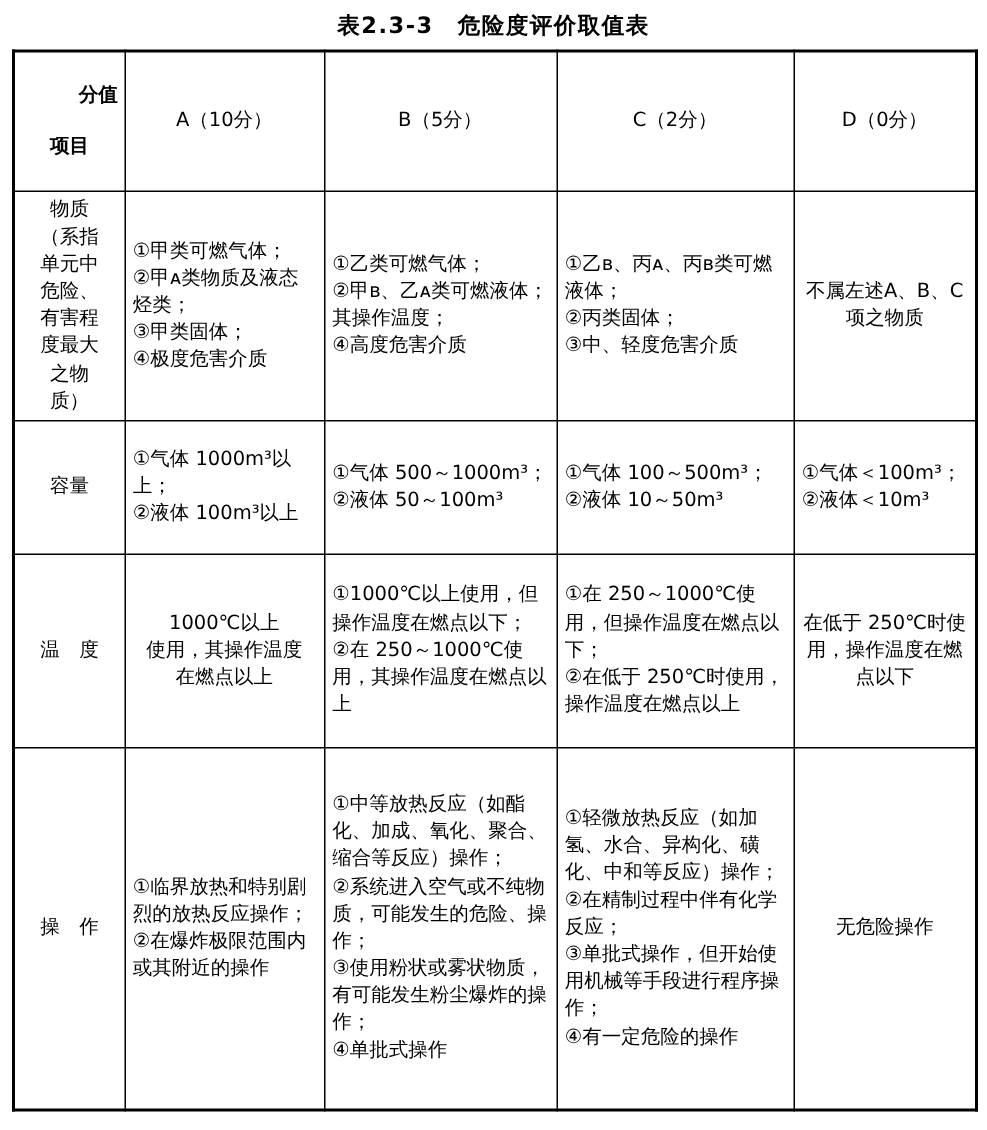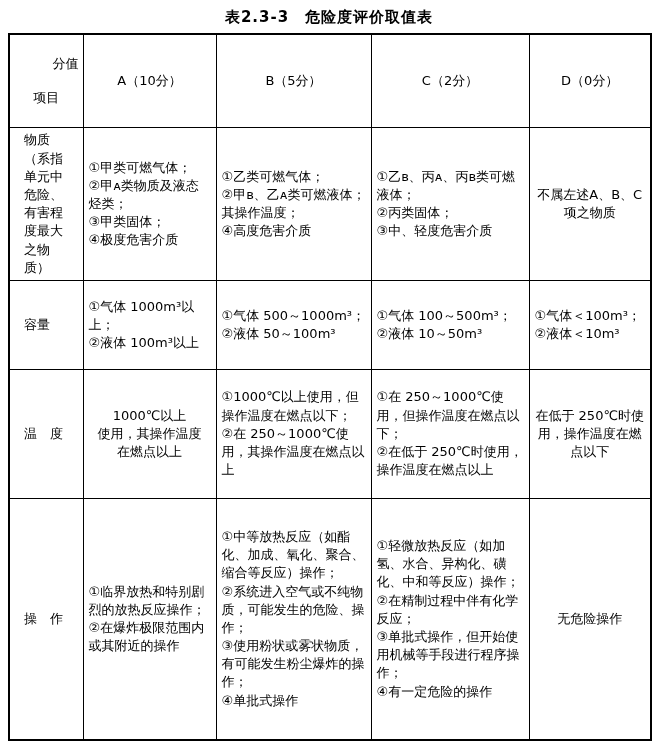--- a/index.html
+++ b/index.html
@@ -5,23 +5,23 @@
   html,body{margin:0;padding:0;background:#fff;color:#000;}
   body{width:658px;font-family:"DejaVu Sans","Liberation Sans",sans-serif;}
   .page{padding:5px 8px 0 8px;}
   .tbl-title{text-align:center;font-weight:bold;font-size:15px;letter-spacing:1px;margin:3px 0 6px 0;}
   .tbl-title2{margin-top:13px;margin-bottom:20px;}
   table{border-collapse:collapse;table-layout:fixed;width:642px;border:2px solid #000;}
   td{border:1px solid #000;font-size:13px;line-height:1.4;padding:15px 5px;vertical-align:middle;
      white-space:pre-line;word-break:break-all;}
   .ctr{text-align:center;}
   .lft{text-align:left;}
-  .lab{text-align:left;padding:3px 14px;margin-left:18px;}
+  .lab{text-align:center;padding:3px 14px;margin-left:18px;}
   
-  .corner{padding:2px 4px;}
+  .corner{padding:2px 4px;font-weight:bold;}
   .corner-box{display:flex;flex-direction:column;justify-content:space-between;height:52px;}
   .corner-top{text-align:right;}
   .corner-bottom{text-align:center;}
   
   .hr0 td{height:56px;}
   .r0 td{height:100px;}
   .r1 td{height:58px;}
   .r2 td{height:98px;}
   .r3 td{height:26px;}
   .r4 td{height:210px;}

